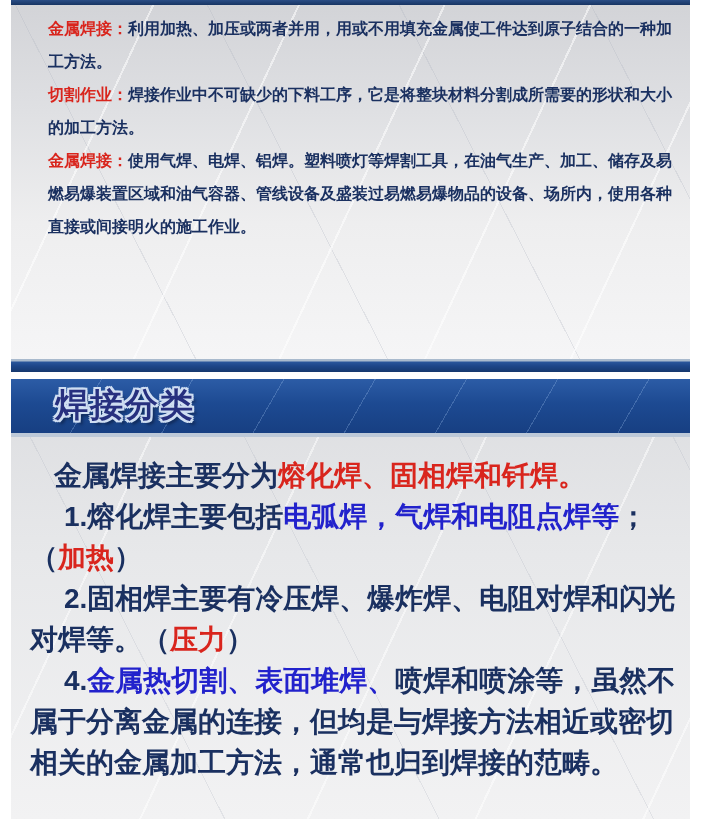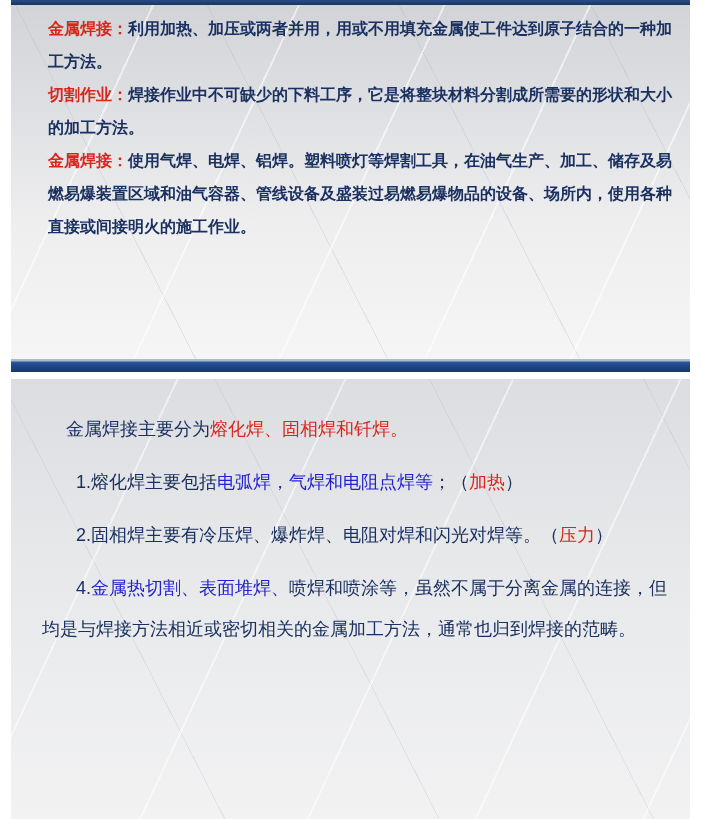--- a/index.html
+++ b/index.html
@@ -49,41 +49,44 @@
     font-size:33px;font-weight:bold;letter-spacing:2px;color:#27307f;
     text-shadow:
       -2px -2px 0 #cfdef2, 2px -2px 0 #cfdef2,
       -2px 2px 0 #cfdef2, 2px 2px 0 #cfdef2,
       0 -2px 0 #cfdef2, 0 2px 0 #cfdef2,
       -2px 0 0 #cfdef2, 2px 0 0 #cfdef2,
       4px 4px 3px rgba(10,20,50,0.55);
   }
   .s2-content{padding:18px 10px 0 19px;}
   .s2-content .para{
-    margin:12px;font-size:18px;font-weight:normal;line-height:41px;
+    margin:0;font-size:28px;font-weight:bold;line-height:41px;
     color:#1a3060;text-align:left;text-indent:34px;
   }
   .s2-content .para:first-child{text-indent:24px;}
 </style>
 </head>
 <body>
 
 <div class="page">
 
   <div class="slide slide1">
     <div class="top-strip"></div>
     <div class="s1-content">
         <p class="para"><span style="color: rgb(217, 37, 29);">金属焊接：</span><span style="color: rgb(26, 48, 96);">利用加热、加压或两者并用，用或不用填充金属使工件达到原子结合的一种加工方法。</span></p>
         <p class="para"><span style="color: rgb(217, 37, 29);">切割作业：</span><span style="color: rgb(26, 48, 96);">焊接作业中不可缺少的下料工序，它是将整块材料分割成所需要的形状和大小的加工方法。</span></p>
         <p class="para"><span style="color: rgb(217, 37, 29);">金属焊接：</span><span style="color: rgb(26, 48, 96); margin-top: 16px;">使用气焊、电焊、铝焊。塑料喷灯等焊割工具，在油气生产、加工、储存及易燃易爆装置区域和油气容器、管线设备及盛装过易燃易爆物品的设备、场所内，使用各种直接或间接明火的施工作业。</span></p>
       </div>
     <div class="bottom-bar"></div>
   </div>
 
   <div class="slide slide2">
+    <div class="banner">
+      <span class="banner-title">焊接分类</span>
+    </div>
     <div class="s2-content">
         <p class="para"><span style="color: rgb(26, 48, 96);">金属焊接主要分为</span><span style="color: rgb(217, 37, 29);">熔化焊、固相焊和钎焊。</span></p>
         <p class="para"><span style="color: rgb(26, 48, 96);">1.熔化焊主要包括</span><span style="color: rgb(34, 34, 204); text-align: center;">电弧焊，气焊和电阻点焊等</span><span style="color: rgb(26, 48, 96);">；（</span><span style="color: rgb(217, 37, 29);">加热</span><span style="color: rgb(26, 48, 96);">）</span></p>
         <p class="para"><span style="color: rgb(26, 48, 96);">2.固相焊主要有冷压焊、爆炸焊、电阻对焊和闪光对焊等。（</span><span style="color: rgb(217, 37, 29);">压力</span><span style="color: rgb(26, 48, 96);">）</span></p>
         <p class="para"><span style="color: rgb(26, 48, 96);">4.</span><span style="color: rgb(34, 34, 204);">金属热切割、表面堆焊、</span><span style="color: rgb(26, 48, 96);">喷焊和喷涂等，虽然不属于分离金属的连接，但均是与焊接方法相近或密切相关的金属加工方法，通常也归到焊接的范畴。</span></p>
       </div>
   </div>
 
 </div>
 

